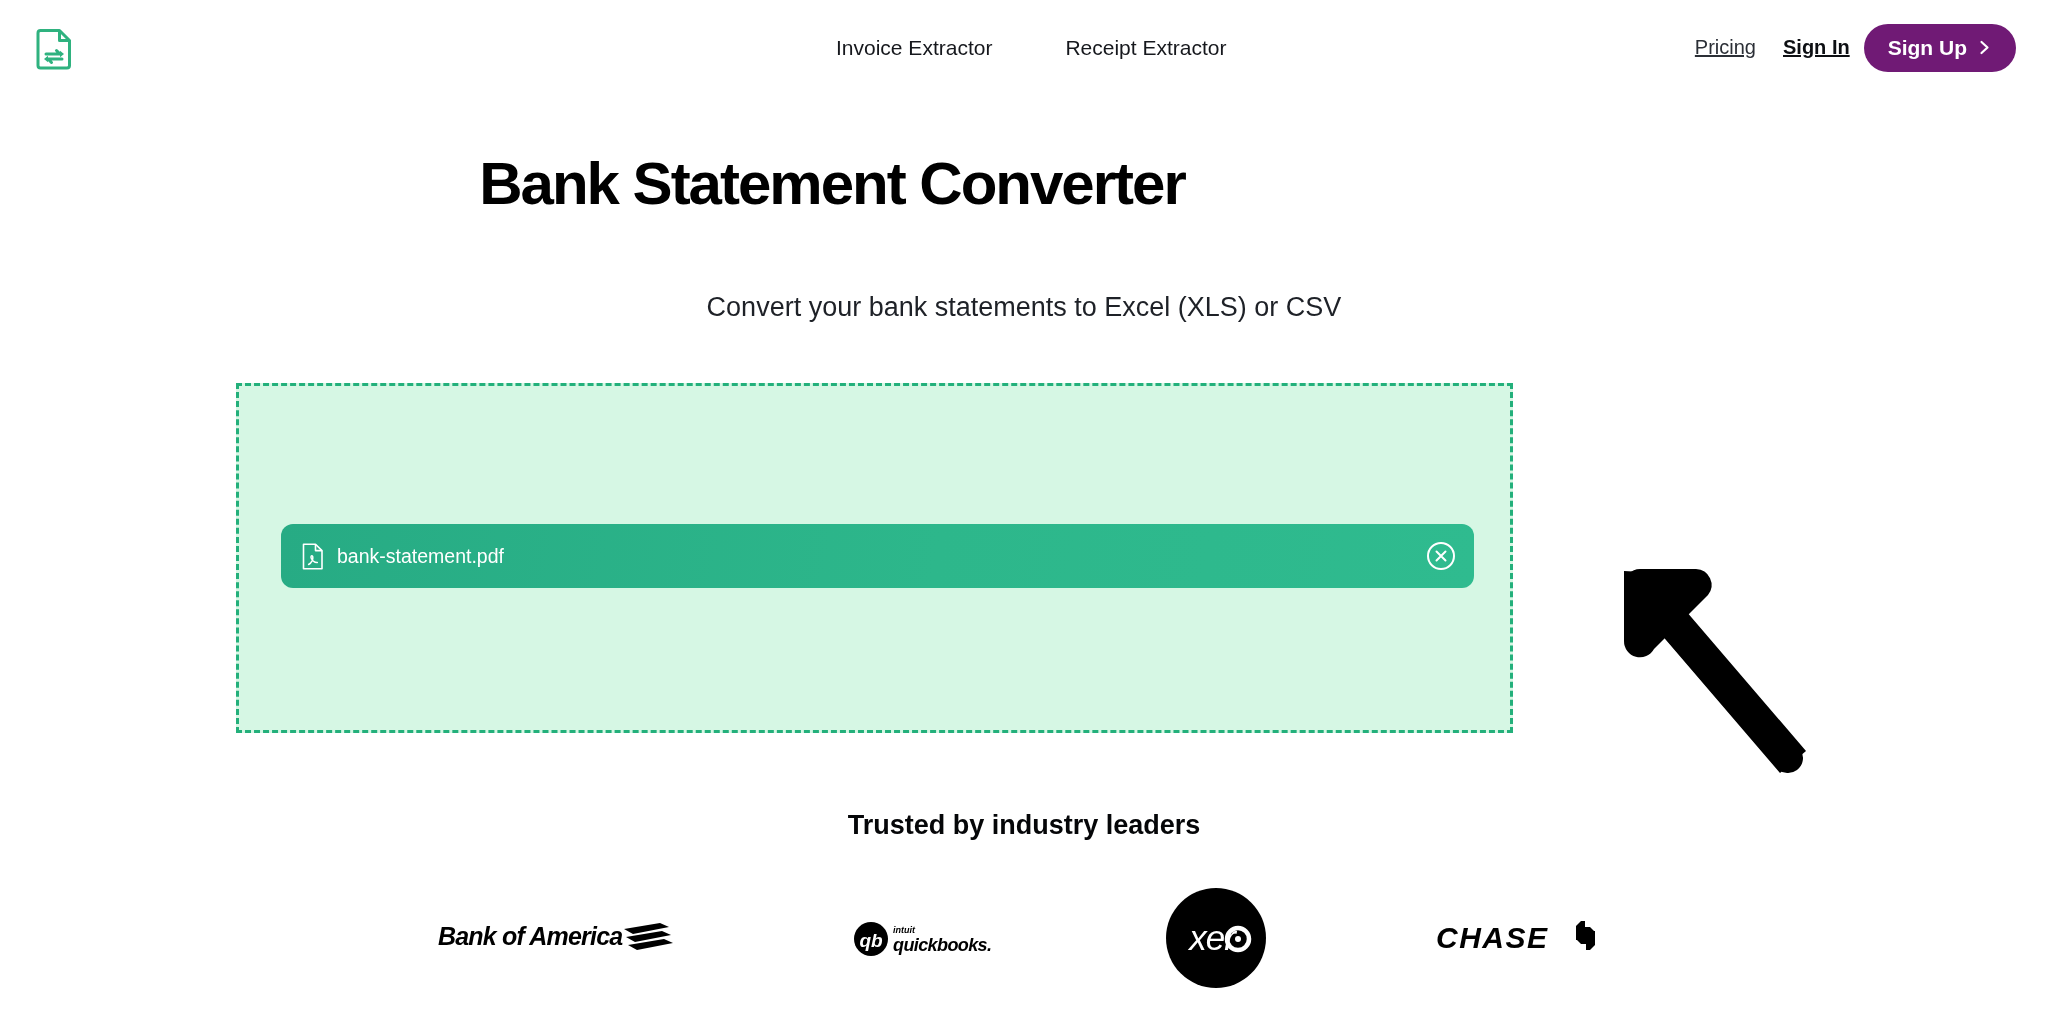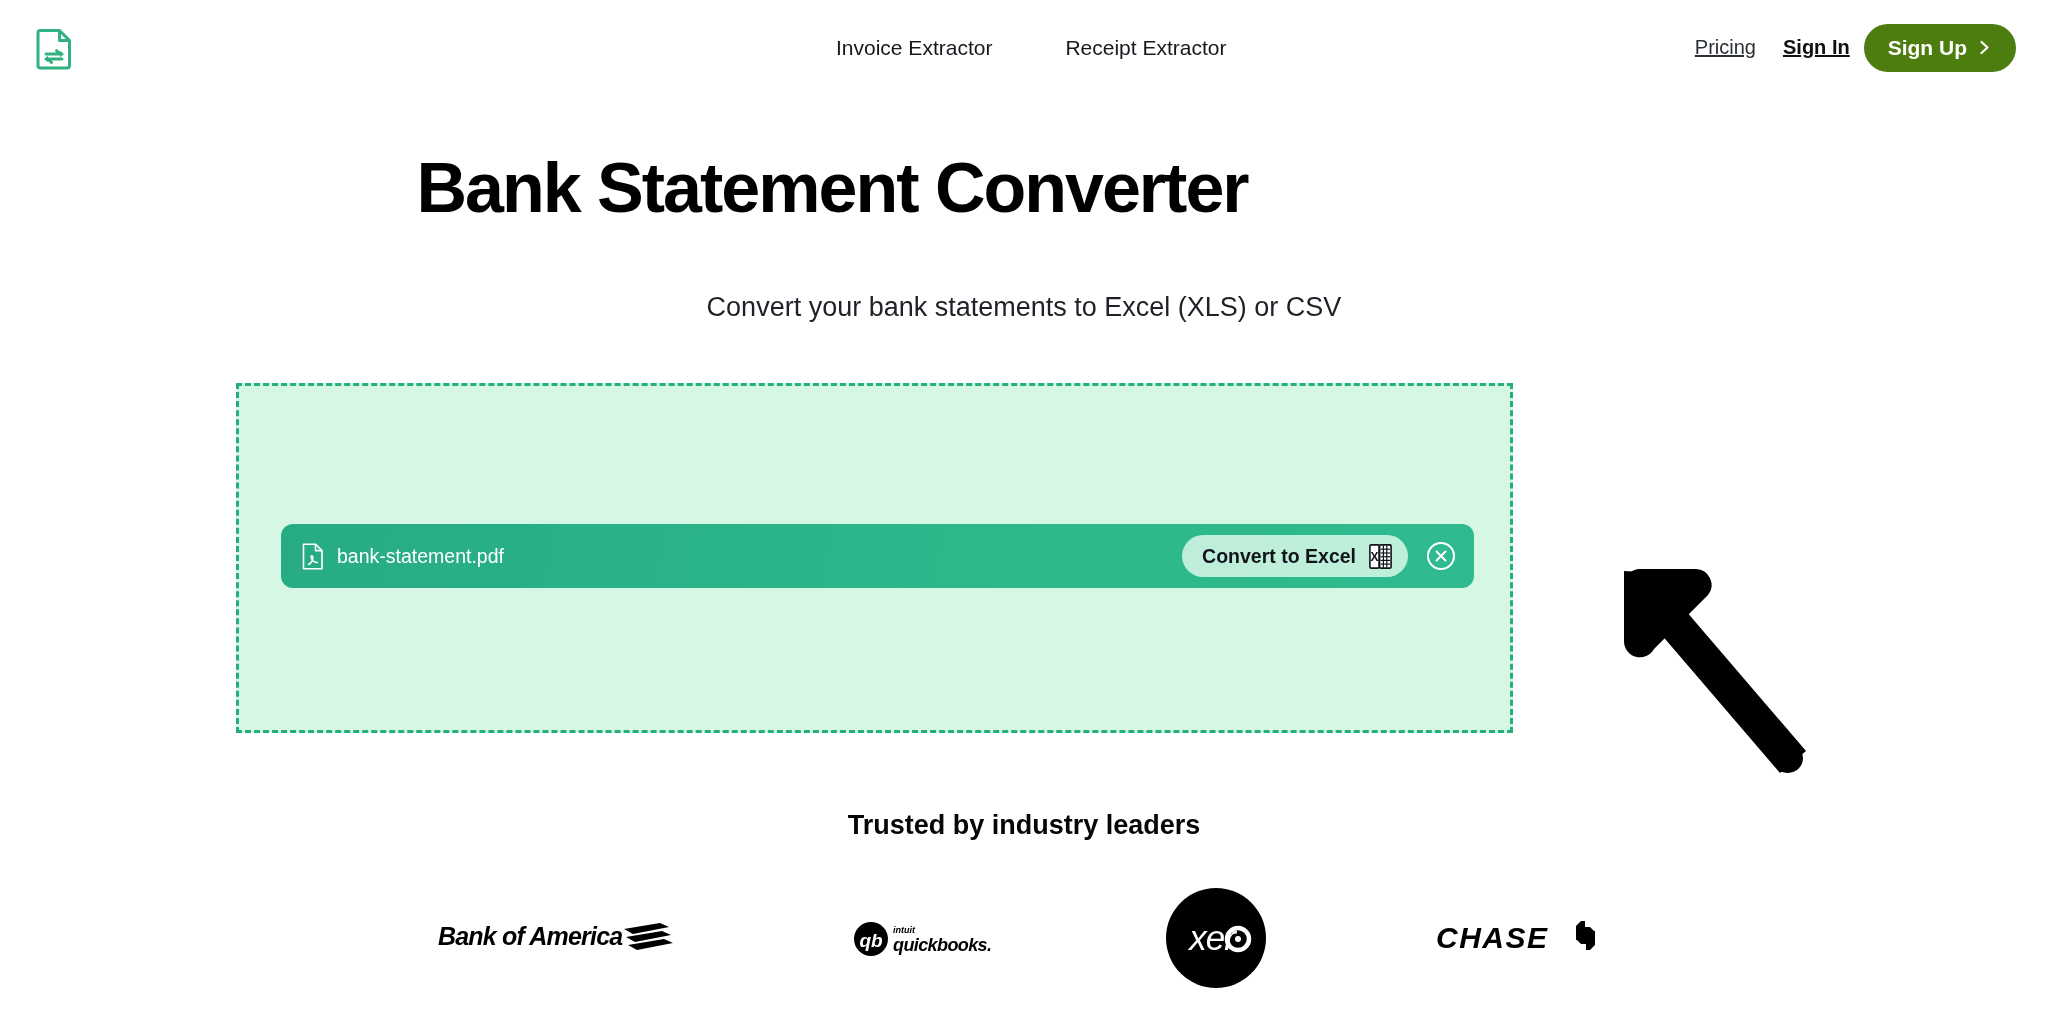--- a/index.html
+++ b/index.html
@@ -59,39 +59,39 @@
   .nav-right .pricing { font-size: 20px; color: #2b2f36; margin-right: 27px; white-space: nowrap; }
   .nav-right .signin  { font-size: 20px; color: #0d0f13; font-weight: 600; margin-right: 14px; white-space: nowrap; }
   .signup-btn {
     display: flex;
     align-items: center;
     justify-content: center;
     gap: 10px;
     height: 48px;
     padding: 0 24px;
     border-radius: 26px;
-    background: #4d7c0f;
+    background: #701a75;
     border: none;
     cursor: pointer;
   }
   .signup-btn .label {
     font-size: 21px;
     font-weight: bold;
     color: #ffffff;
     white-space: nowrap;
   }
   .signup-btn .chev { width: 15px; height: 15px; display: block; }
 
   
   .hero-title {
     position: absolute;
     top: 152px;
     width: 1664px;
     text-align: center;
-    font-size: 70px;
+    font-size: 60px;
     font-weight: bold;
     color: #000000;
     letter-spacing: -2px;
     line-height: 1.05;
   }
   .hero-sub {
     position: absolute;
     top: 292px;
     width: 2048px;
     text-align: center;
@@ -243,39 +243,20 @@
       <span class="pdf-icon">
         <svg viewBox="0 0 23 27" width="23" height="27" xmlns="http://www.w3.org/2000/svg">
           <path d="M2.5 1.2 h12 L21 7.6 v18.2 h-18.5 z" fill="none" stroke="#ffffff" stroke-width="1.6" stroke-linejoin="round"></path>
           <path d="M14.5 1.2 v6.4 h6.5" fill="none" stroke="#ffffff" stroke-width="1.6" stroke-linejoin="round"></path>
           <path d="M7.6 21.5 c3.2 -1.8 4.6 -5.4 4.2 -7.6 c-0.3 -1.6 -1.9 -1.4 -1.8 0.3 c0.1 2.6 3.6 5.6 6.3 5.4" fill="none" stroke="#ffffff" stroke-width="1.5" stroke-linecap="round"></path>
         </svg>
       </span>
       <span class="file-name">bank-statement.pdf</span>
     </div>
 
-    <button class="convert-btn">
-      <span class="label">Convert to Excel</span>
-      <span class="excel-icon">
-        <svg viewBox="0 0 23 25" width="23" height="25" xmlns="http://www.w3.org/2000/svg">
-          <rect x="0.9" y="0.9" width="9.2" height="23.2" rx="1" fill="#ffffff" stroke="#10151b" stroke-width="1.6"></rect>
-          <text x="5.5" y="17" font-family="'Liberation Sans', sans-serif" font-size="12" font-weight="bold" fill="#10151b" text-anchor="middle">X</text>
-          <rect x="10.6" y="0.9" width="11.5" height="23.2" rx="1" fill="#ffffff" stroke="#10151b" stroke-width="1.6"></rect>
-          <g stroke="#10151b" stroke-width="1.2">
-            <line x1="11.6" y1="5.2" x2="21.1" y2="5.2"></line>
-            <line x1="11.6" y1="9" x2="21.1" y2="9"></line>
-            <line x1="11.6" y1="12.7" x2="21.1" y2="12.7"></line>
-            <line x1="11.6" y1="16.4" x2="21.1" y2="16.4"></line>
-            <line x1="11.6" y1="20.1" x2="21.1" y2="20.1"></line>
-            <line x1="14.4" y1="1.6" x2="14.4" y2="23.4"></line>
-            <line x1="17.8" y1="1.6" x2="17.8" y2="23.4"></line>
-          </g>
-        </svg>
-      </span>
-    </button>
 
     <button class="remove-btn">
       <svg viewBox="0 0 30 30" xmlns="http://www.w3.org/2000/svg">
         <circle cx="15" cy="15" r="13" fill="none" stroke="#ffffff" stroke-width="2"></circle>
         <path d="M10.5 10.5 L19.5 19.5 M19.5 10.5 L10.5 19.5" stroke="#ffffff" stroke-width="2" stroke-linecap="round"></path>
       </svg>
 
     </button>
   </div>
 </div>

